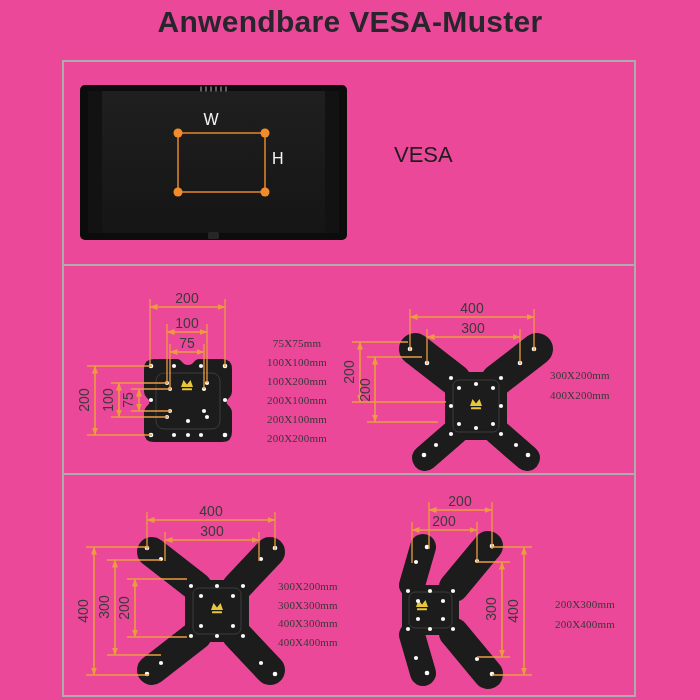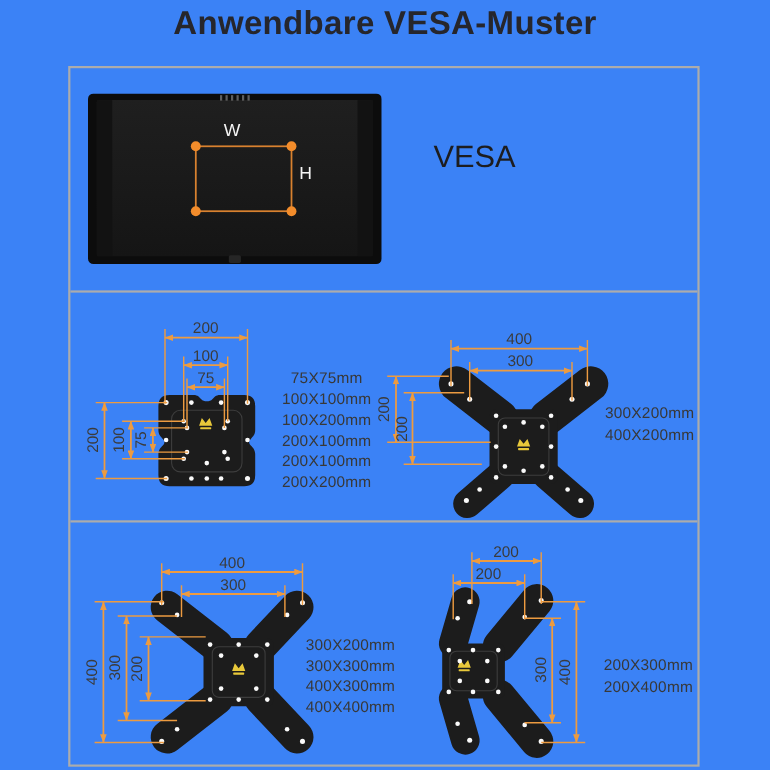--- a/index.html
+++ b/index.html
@@ -1,32 +1,32 @@
 <!DOCTYPE html>
 <html><head>
 <meta charset="utf-8">
 <style>
   html,body{margin:0;padding:0;width:700px;height:700px;background:#ffffff;overflow:hidden;
     font-family:"Liberation Sans",sans-serif;}
-  .page{position:relative;width:700px;height:700px;background:#3b82f6;}
+  .page{position:relative;width:700px;height:700px;background:#ec4899;}
   .title{position:absolute;top:5px;left:0;width:700px;text-align:center;
     font-size:30px;font-weight:700;color:#26262C;letter-spacing:.3px;}
   .board{position:absolute;left:62px;top:60px;width:570px;border:2px solid #ACACAC;}
   .section{position:relative;width:570px;}
   .sec1{height:202px;border-bottom:2px solid #ACACAC;}
   .sec2{height:207px;border-bottom:2px solid #ACACAC;}
   .sec3{height:220px;}
   .lay{position:absolute;left:0;top:0;}
   .dimh{position:absolute;transform:translateX(-50%);font-size:14px;color:#3B3B3B;white-space:nowrap;}
   .dimv{position:absolute;transform:translate(-50%,-50%) rotate(-90deg);font-size:14px;color:#3B3B3B;white-space:nowrap;}
-  .sizes{position:absolute;font-size:14px;color:#383838;line-height:19px;text-align:center;letter-spacing:.2px;}
+  .sizes{position:absolute;font-size:11px;color:#383838;line-height:19px;text-align:center;letter-spacing:.2px;font-family:Liberation Serif, serif;}
   .sizes span{display:block;}
   .sizes.lh20{line-height:20px;}
   .tvlabel{position:absolute;color:#F5F5F5;font-size:16px;}
-  .vesa-text{position:absolute;left:330px;top:68px;color:#1D1D1F;font-size:28px;line-height:26px;}
+  .vesa-text{position:absolute;left:330px;top:80px;color:#1D1D1F;font-size:22px;line-height:26px;}
   .vesa-text div{white-space:nowrap;}
   svg{display:block;}
 </style>
 </head>
 <body>
 
 <div class="page">
 
   <div class="title">Anwendbare VESA-Muster</div>
 
@@ -347,20 +347,20 @@
         <span>300X200mm</span>
         <span>300X300mm</span>
         <span>400X300mm</span>
         <span>400X400mm</span>
       </div>
 
       <span class="dimh" style="left:396px;top:18px">200</span>
       <span class="dimh" style="left:380px;top:38px">200</span>
       <span class="dimv" style="left:427px;top:134px">300</span>
       <span class="dimv" style="left:449px;top:136px">400</span>
-      <div class="sizes lh20" style="left:476px;top:119px;width:90px;text-align:right">
+      <div class="sizes lh20" style="left:476px;top:119px;width:90px;text-align:center">
         <span>200X300mm</span>
         <span>200X400mm</span>
       </div>
     </div>
 
   </div>
 </div>
 
 </body></html>

